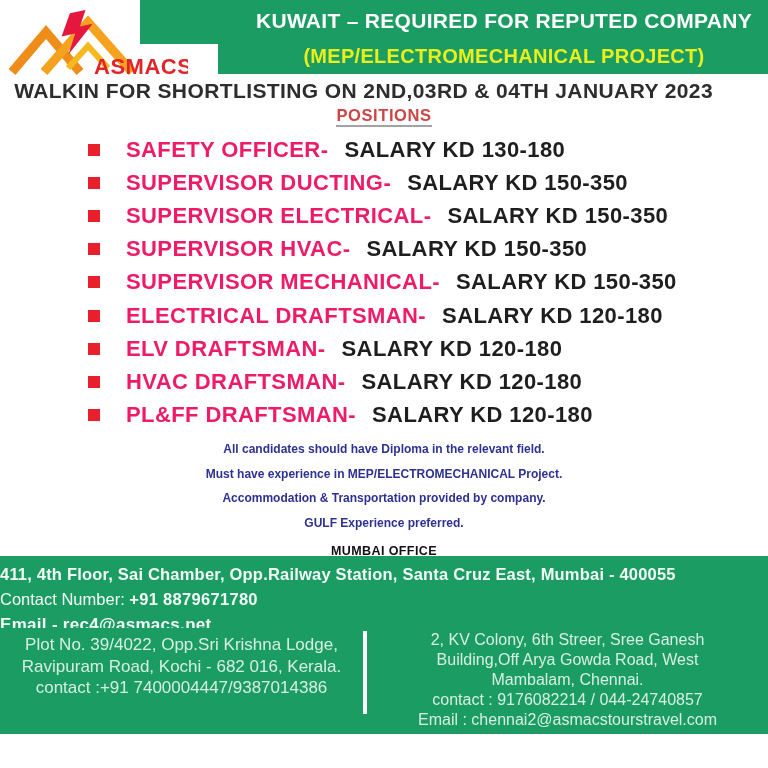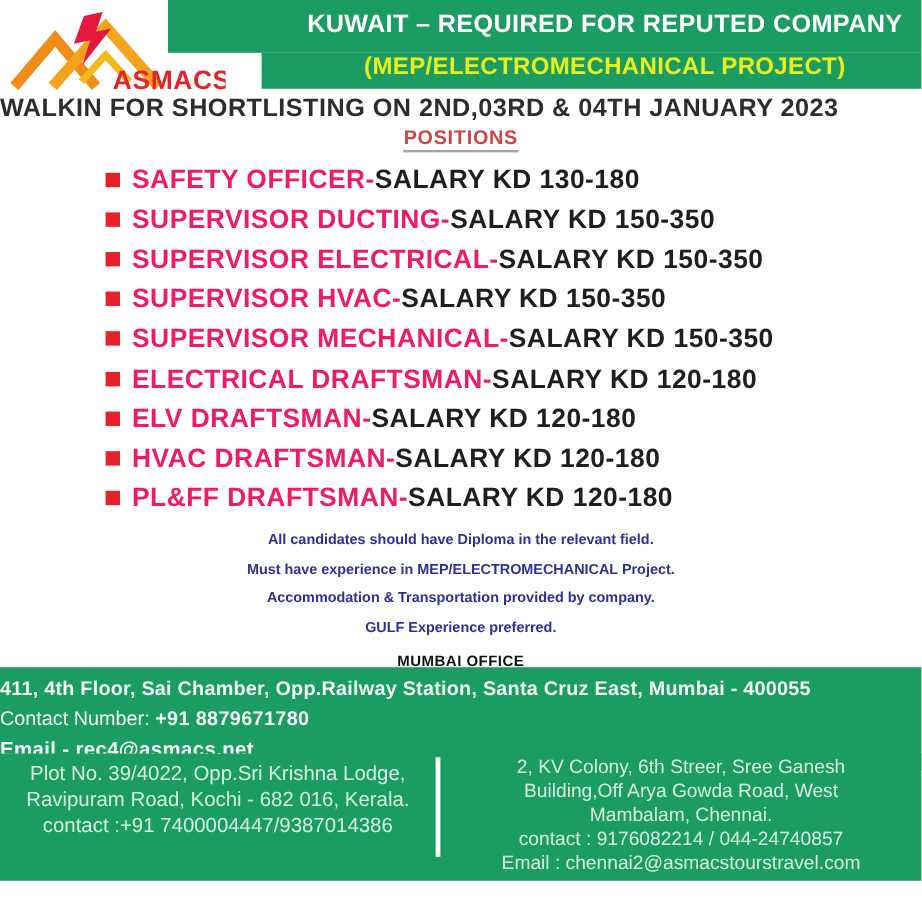--- a/index.html
+++ b/index.html
@@ -11,29 +11,29 @@
   .hdr-green-top    { position:absolute; left:140px; top:0; width:628px; height:44px; background:#1b9c62; }
   .hdr-green-bottom { position:absolute; left:218px; top:44px; width:550px; height:30px; background:#1b9c62; }
   .hdr-text  { position:absolute; left:240px; top:0; width:528px; }
   .hdr-line1 { position:absolute; left:0; top:9px; width:100%; text-align:center;
                color:#ffffff; font-size:21px; font-weight:800; letter-spacing:.3px; }
   .hdr-line2 { position:absolute; left:0; top:45px; width:100%; text-align:center;
                color:#e8ef1c; font-size:20px; font-weight:800; letter-spacing:.3px; }
 
   .logo { position:absolute; left:8px; top:10px; width:180px; height:70px; }
 
-  .walkin { position:absolute; left:0; top:79px; width:713px; text-align:left;
+  .walkin { position:absolute; left:0; top:79px; width:713px; text-align:right;
             color:#2d2d2d; font-size:21px; font-weight:700; letter-spacing:.4px; }
 
   
   .pos-heading { position:absolute; left:0; top:106px; width:768px; text-align:center; }
   .pos-heading span { color:#cf4545; font-size:16.5px; font-weight:700; letter-spacing:.6px;
                       border-bottom:2px solid #a3a3a3; padding-bottom:1px; }
   .pos-list { position:absolute; left:88px; top:133px; right:0; }
-  .pos-row  { display:flex; align-items:center; height:33.2px; white-space:nowrap; }
+  .pos-row  { display:flex; align-items:center; height:33.2px; white-space:nowrap;gap:16px; }
   .bullet   { width:12px; height:12px; background:#e8202b; margin-right:10px; flex:0 0 auto; }
   .role     { color:#ed1b68; font-size:22px; font-weight:800; letter-spacing:.4px; }
   .salary   { color:#1e1e1e; font-size:22px; font-weight:800; letter-spacing:.4px; }
 
   
   .reqs { position:absolute; left:0; top:437px; width:768px; text-align:center;
           color:#2e3192; font-size:12px; font-weight:700; line-height:24.5px; }
 
   .mumbai-label { position:absolute; left:0; top:544px; width:768px; text-align:center;
                   color:#111; font-size:12.5px; font-weight:700; letter-spacing:.4px; }

